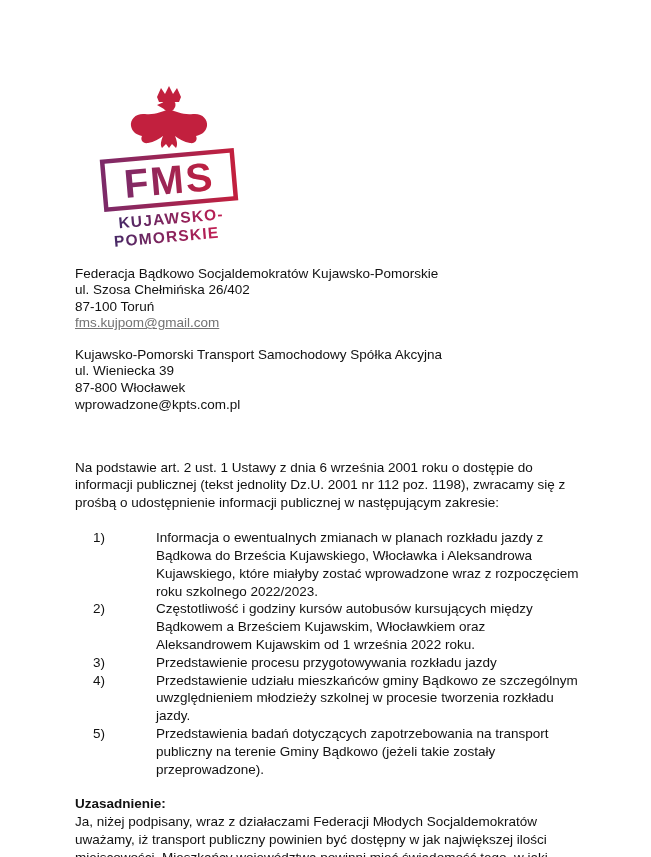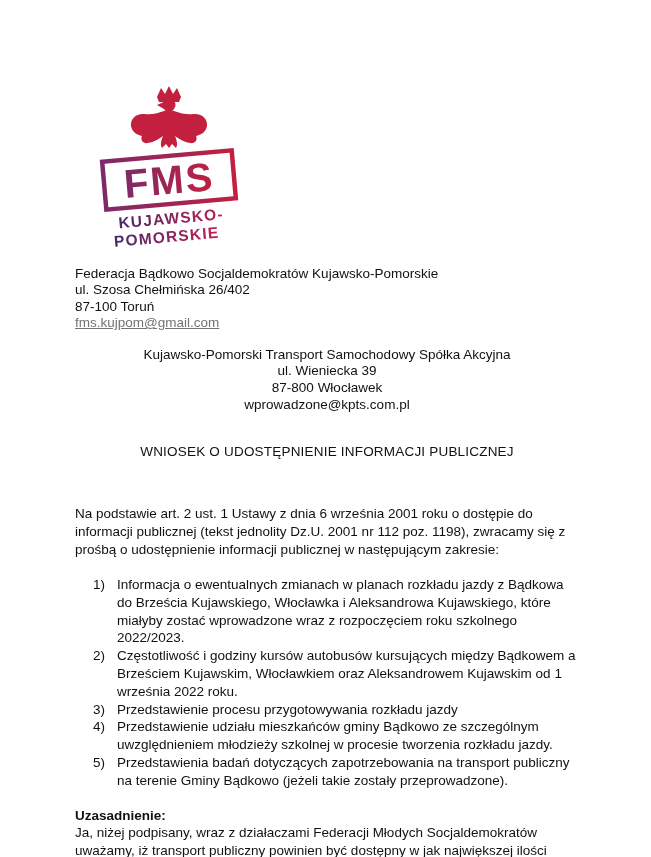--- a/index.html
+++ b/index.html
@@ -12,28 +12,28 @@
     padding: 0 72px 0 75px;
     overflow: hidden;
     font-family: "Liberation Sans", sans-serif;
     font-size: 13.5px;
     line-height: 1.32;
     color: #111111;
   }
   .logo { margin: 83px 0 0 18px; width: 152px; }
   .address-block { margin-top: 12px; line-height: 1.22; }
   .address-block div { white-space: nowrap; }
-  .recipient { margin-top: 15px; text-align: center; line-height: 1.24; }
+  .recipient { margin-top: 15px; text-align: left; line-height: 1.24; }
   .email-link { color: #737373; text-decoration: underline; cursor: pointer; }
   .doc-title { margin-top: 29px; text-align: center; letter-spacing: 0.2px; }
   .intro { margin-top: 45px; }
   .requests { margin-top: 17px; }
   .req-item { display: flex; }
   .req-num { flex: none; width: 24px; margin-left: 18px; }
-  .req-text { flex: 1; }
+  .req-text { flex: 1; margin-left: 39px; }
   .just-heading { margin-top: 17px; font-weight: bold; }
 </style>
 </head>
 <body>
 
 <div class="page">
 
   <div class="logo">
     <svg width="152" height="166" viewBox="0 0 152 166" xmlns="http://www.w3.org/2000/svg">
       <defs>
@@ -86,21 +86,20 @@
     <div><a class="email-link">fms.kujpom@gmail.com</a></div>
   </div>
 
   <div class="address-block recipient">
     <div>Kujawsko-Pomorski Transport Samochodowy Spółka Akcyjna</div>
     <div>ul. Wieniecka 39</div>
     <div>87-800 Włocławek</div>
     <div>wprowadzone@kpts.com.pl</div>
   </div>
 
-  <div class="doc-title">WNIOSEK O UDOSTĘPNIENIE INFORMACJI PUBLICZNEJ</div>
 
   <div class="intro">Na podstawie art. 2 ust. 1 Ustawy z dnia 6 września 2001 roku o dostępie do informacji publicznej (tekst jednolity Dz.U. 2001 nr 112 poz. 1198), zwracamy się z prośbą o udostępnienie informacji publicznej w następującym zakresie:</div>
 
   <div class="requests">
     <div class="req-item">
       <span class="req-num">1)</span>
       <span class="req-text">Informacja o ewentualnych zmianach w planach rozkładu jazdy z Bądkowa do Brześcia Kujawskiego, Włocławka i Aleksandrowa Kujawskiego, które miałyby zostać wprowadzone wraz z rozpoczęciem roku szkolnego 2022/2023.</span>
     </div>
     <div class="req-item">
       <span class="req-num">2)</span>

